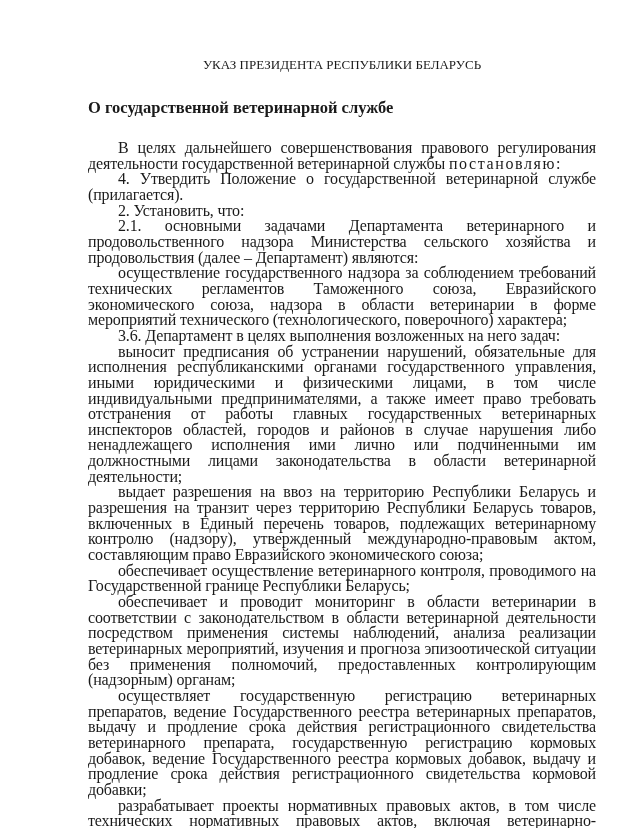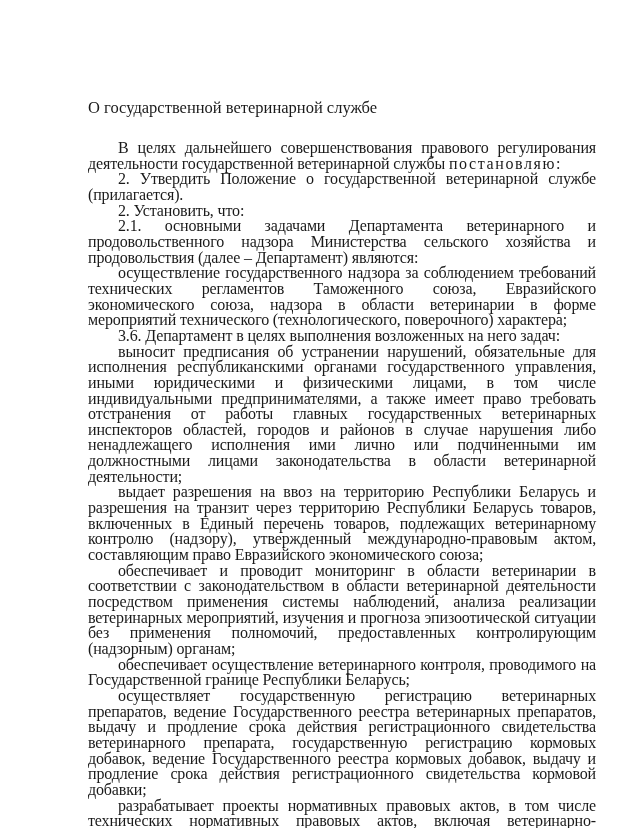--- a/index.html
+++ b/index.html
@@ -9,50 +9,51 @@
       color: #1a1a1a;
     }
     .page { position: absolute; left: 0; top: 0; width: 640px; height: 828px; background: #fff; }
     .header {
       position: absolute; left: 88px; width: 508px; top: 57px;
       text-align: center; font-size: 13px; line-height: 15px;
     }
     .header div { white-space: nowrap; }
     .heading {
       position: absolute; left: 88px; top: 98px; width: 508px;
-      font-size: 16.5px; font-weight: normal; line-height: 20px; white-space: nowrap;
+      font-size: 16.5px; font-weight: bold; line-height: 20px; white-space: nowrap;
     }
     .body {
       position: absolute; left: 88px; top: 140px; width: 508px;
       font-size: 16px; line-height: 15.65px;
       letter-spacing: -0.15px;
     }
     .body p {
       margin: 0; text-align: justify; text-indent: 30px;
       hyphens: none;
     }
     .spaced { letter-spacing: 1.6px; }
   </style>
 </head>
 <body>
 
 <div class="page">
   <div class="header">
+    <div>УКАЗ ПРЕЗИДЕНТА РЕСПУБЛИКИ БЕЛАРУСЬ</div>
   </div>
 
   <div class="heading">О государственной ветеринарной службе</div>
 
   <div class="body">
     <p><span>В целях дальнейшего совершенствования правового регулирования деятельности государственной ветеринарной службы </span><span class="spaced">постановляю</span><span>:</span></p>
-    <p>2. Утвердить Положение о государственной ветеринарной службе (прилагается).</p>
+    <p>4. Утвердить Положение о государственной ветеринарной службе (прилагается).</p>
     <p>2. Установить, что:</p>
     <p>2.1. основными задачами Департамента ветеринарного и продовольственного надзора Министерства сельского хозяйства и продовольствия (далее – Департамент) являются:</p>
     <p>осуществление государственного надзора за соблюдением требований технических регламентов Таможенного союза, Евразийского экономического союза, надзора в области ветеринарии в форме мероприятий технического (технологического, поверочного) характера;</p>
     <p>3.6. Департамент в целях выполнения возложенных на него задач:</p>
     <p>выносит предписания об устранении нарушений, обязательные для исполнения республиканскими органами государственного управления, иными юридическими и физическими лицами, в том числе индивидуальными предпринимателями, а также имеет право требовать отстранения от работы главных государственных ветеринарных инспекторов областей, городов и районов в случае нарушения либо ненадлежащего исполнения ими лично или подчиненными им должностными лицами законодательства в области ветеринарной деятельности;</p>
     <p>выдает разрешения на ввоз на территорию Республики Беларусь и разрешения на транзит через территорию Республики Беларусь товаров, включенных в Единый перечень товаров, подлежащих ветеринарному контролю (надзору), утвержденный международно-правовым актом, составляющим право Евразийского экономического союза;</p>
+    <p>обеспечивает осуществление ветеринарного контроля, проводимого на Государственной границе Республики Беларусь;</p>
     <p>обеспечивает и проводит мониторинг в области ветеринарии в соответствии с законодательством в области ветеринарной деятельности посредством применения системы наблюдений, анализа реализации ветеринарных мероприятий, изучения и прогноза эпизоотической ситуации без применения полномочий, предоставленных контролирующим (надзорным) органам;</p>
-    <p>обеспечивает осуществление ветеринарного контроля, проводимого на Государственной границе Республики Беларусь;</p>
     <p>осуществляет государственную регистрацию ветеринарных препаратов, ведение Государственного реестра ветеринарных препаратов, выдачу и продление срока действия регистрационного свидетельства ветеринарного препарата, государственную регистрацию кормовых добавок, ведение Государственного реестра кормовых добавок, выдачу и продление срока действия регистрационного свидетельства кормовой добавки;</p>
     <p>разрабатывает проекты нормативных правовых актов, в том числе технических нормативных правовых актов, включая ветеринарно-санитарные правила, по вопросам, относящимся к его компетенции, анализирует практику их применения;</p>
     <p>осуществляет иные функции, предусмотренные актами законодательства;</p>
   </div>
 </div>
 
 </body></html>

